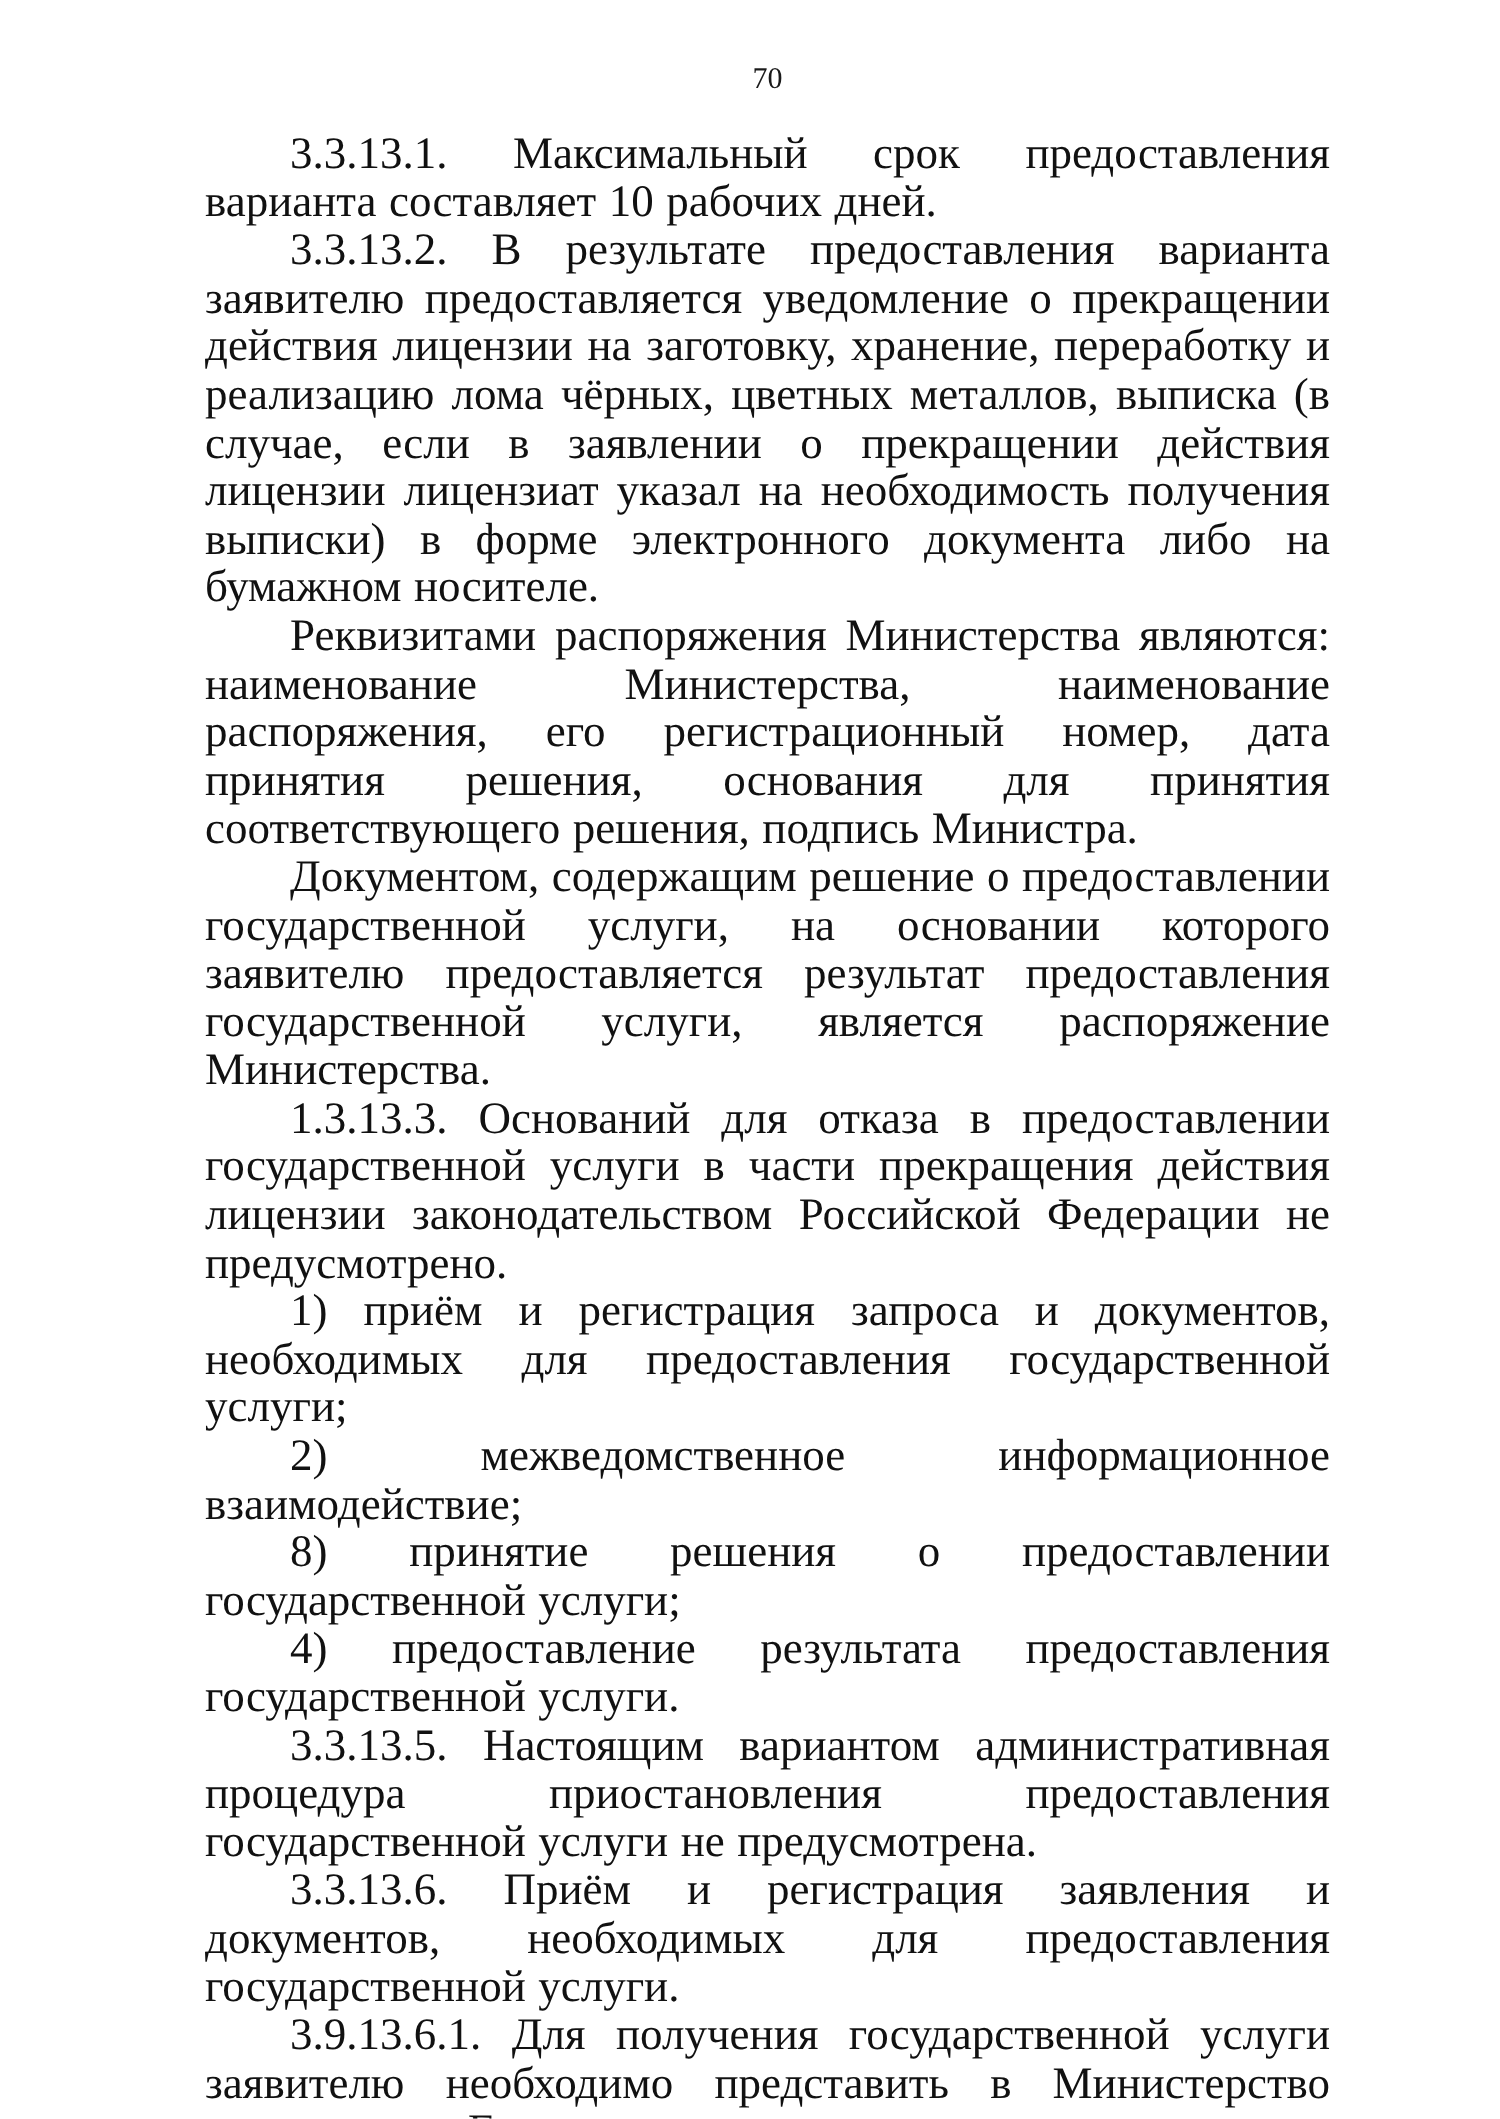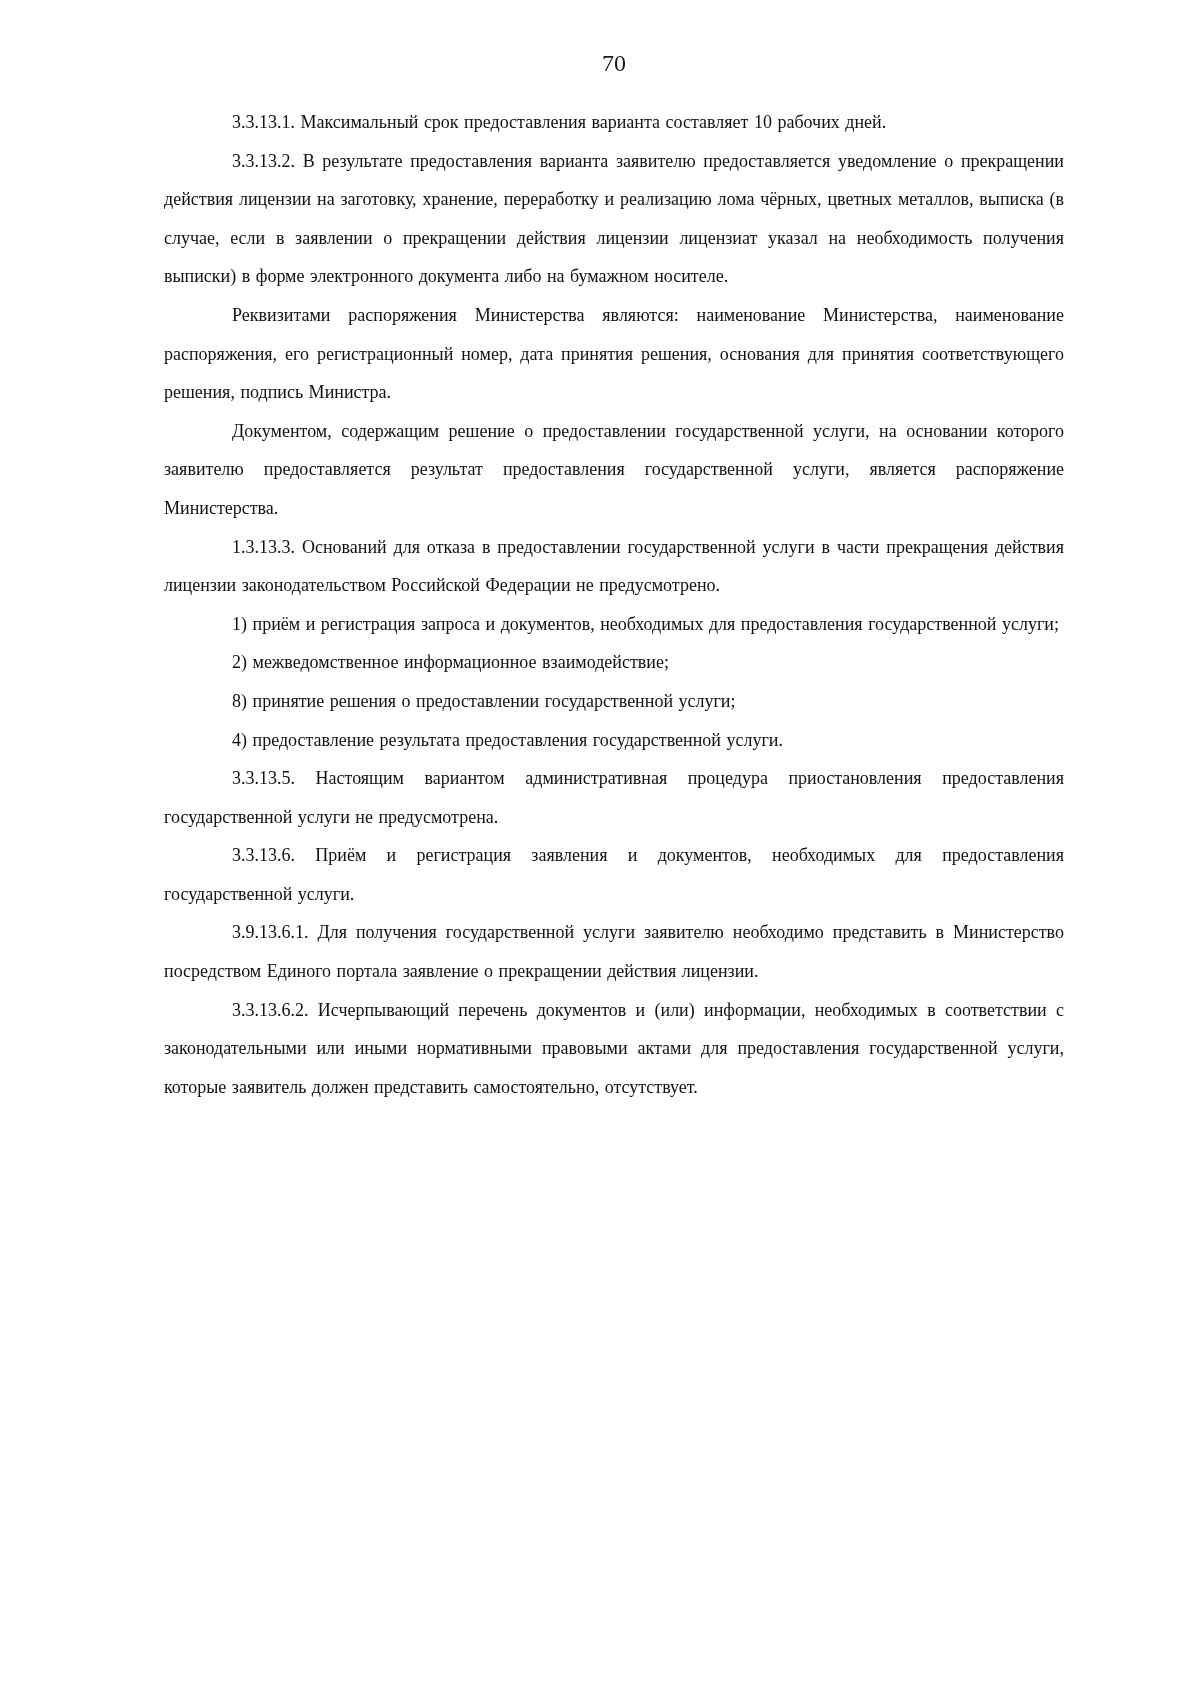--- a/index.html
+++ b/index.html
@@ -20,21 +20,21 @@
     overflow: hidden;
   }
   .page-number {
     text-align: center;
     font-size: 24px;
     margin-bottom: 26px;
     color: #1a1a1a;
   }
   .body-text p.para {
     margin: 0;
-    font-size: 18px;
+    font-size: 36px;
     line-height: 38.6px;
     text-align: justify;
     text-indent: 68px;
     word-spacing: 1px;
     color: #111111;
   }
 </style>
 </head>
 <body>
 

